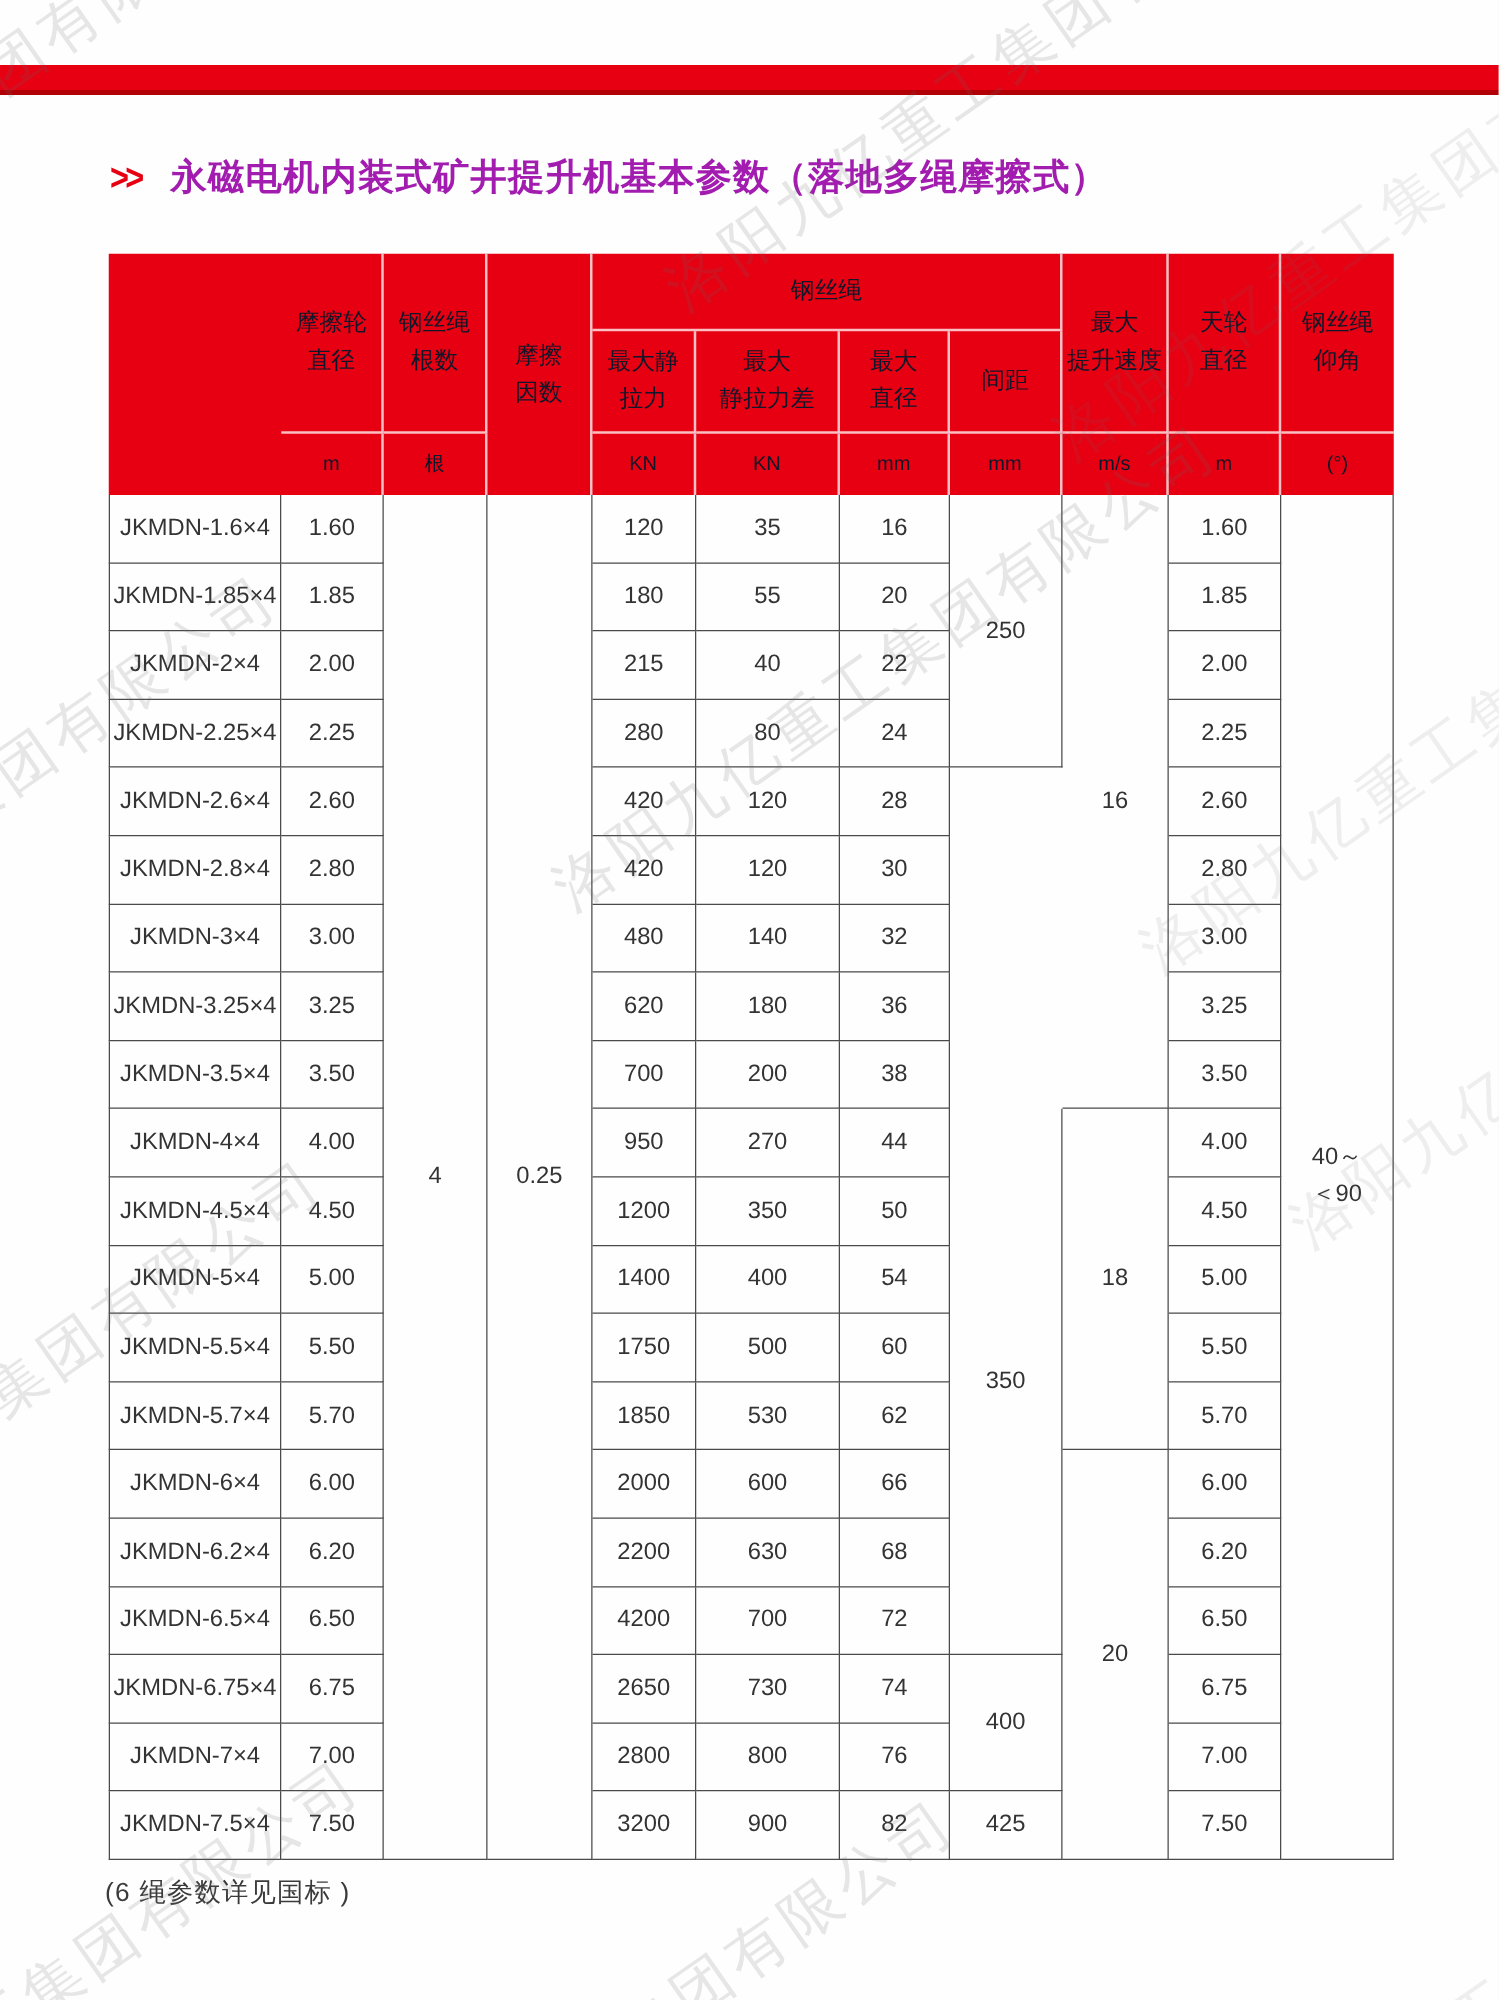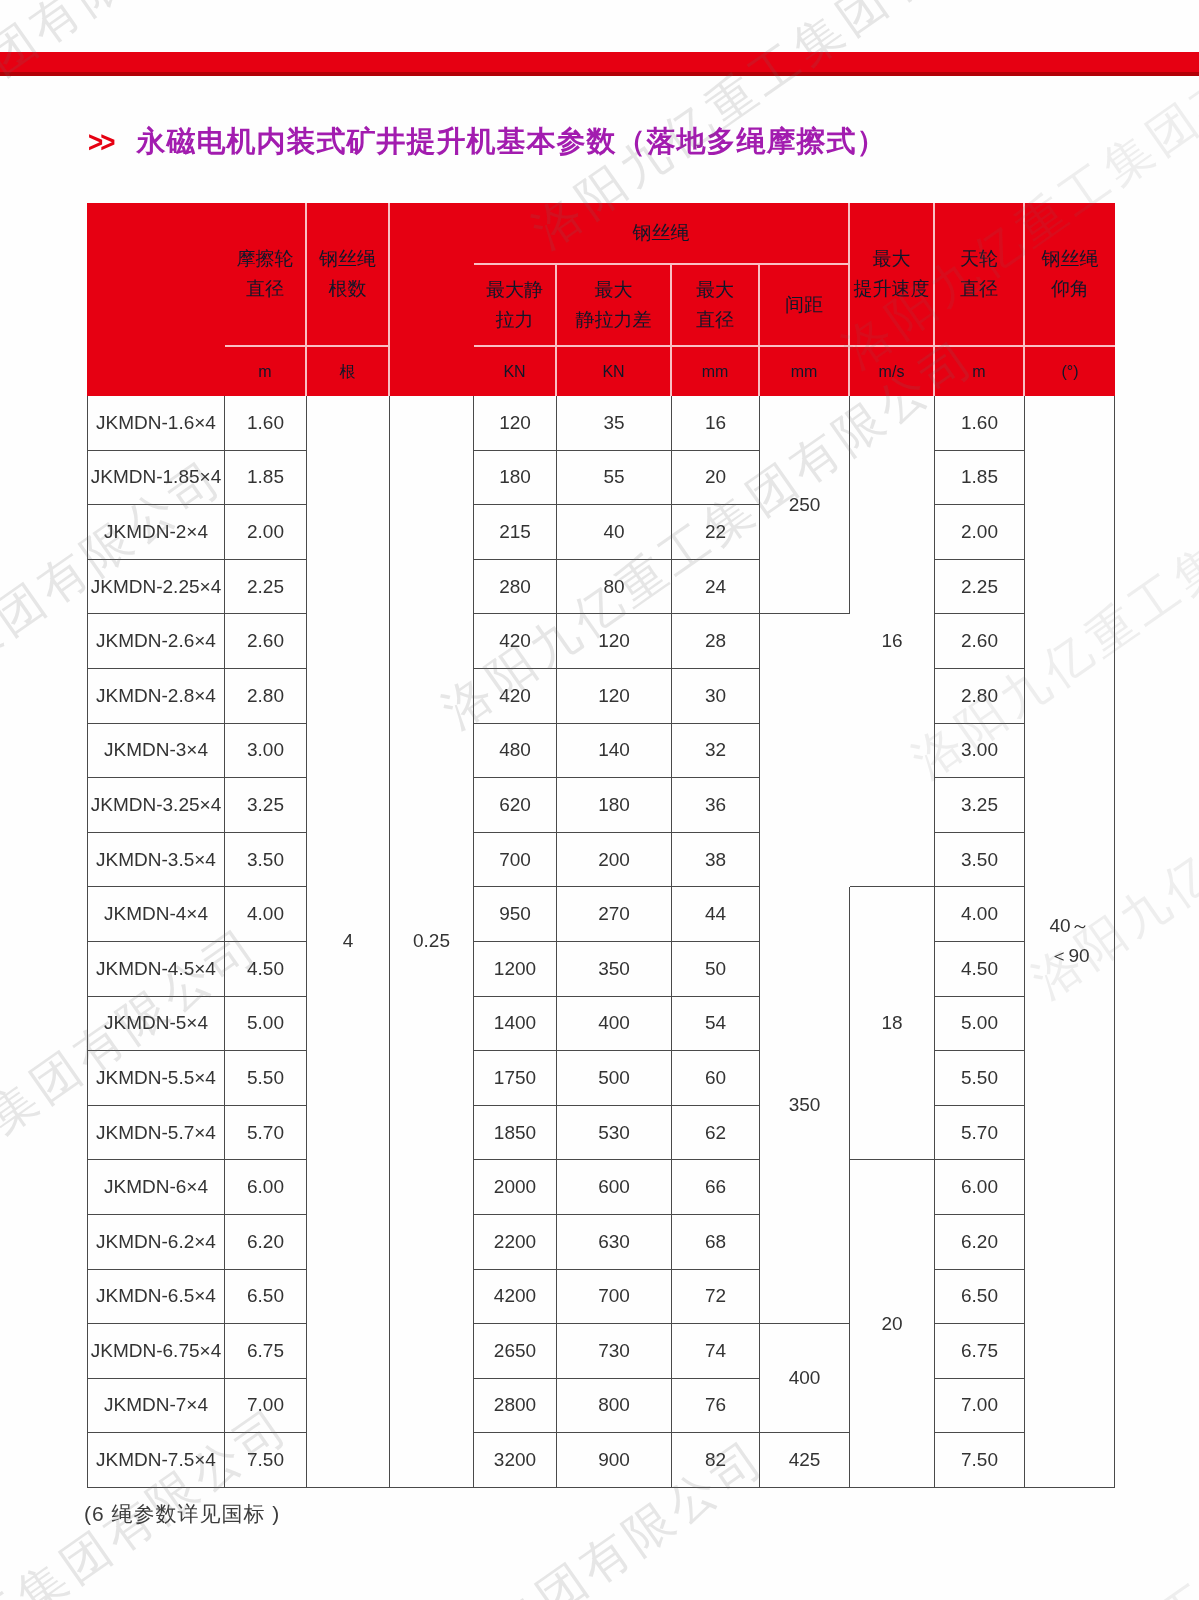--- a/index.html
+++ b/index.html
@@ -61,20 +61,24 @@
       <span>直径</span>
     </div>
     <div class="cell hc hu hr" style="grid-area:3/2/4/3">m</div>
 
     <div class="cell hc hr hb" style="grid-area:1/3/3/4">
       <span>钢丝绳</span>
       <span>根数</span>
     </div>
     <div class="cell hc hu hr" style="grid-area:3/3/4/4">根</div>
 
+    <div class="cell hc hr" style="grid-area:1/4/4/5">
+      <span>摩擦</span>
+      <span>因数</span>
+    </div>
 
     <div class="cell hc hr hb" style="grid-area:1/5/2/9">钢丝绳</div>
 
     <div class="cell hc hr hb" style="grid-area:2/5/3/6">
       <span>最大静</span>
       <span>拉力</span>
     </div>
     <div class="cell hc hu hr" style="grid-area:3/5/4/6">KN</div>
 
     <div class="cell hc hr hb" style="grid-area:2/6/3/7">

